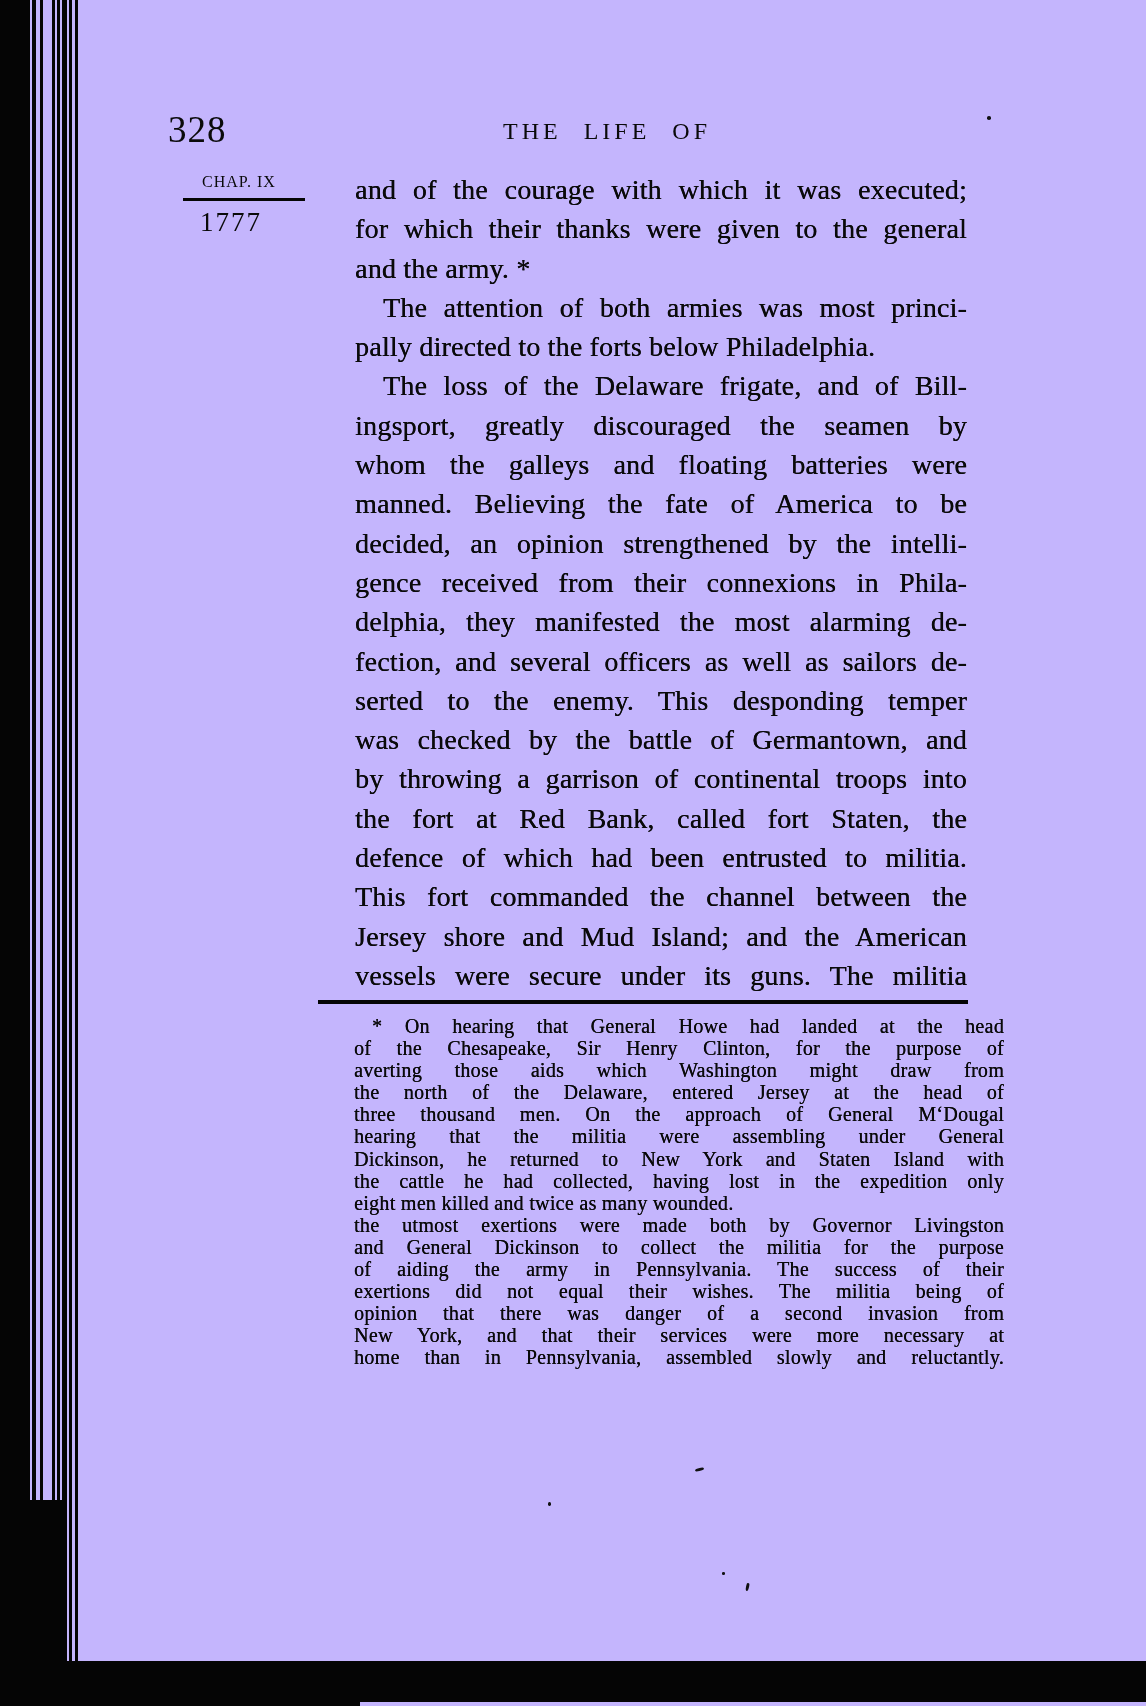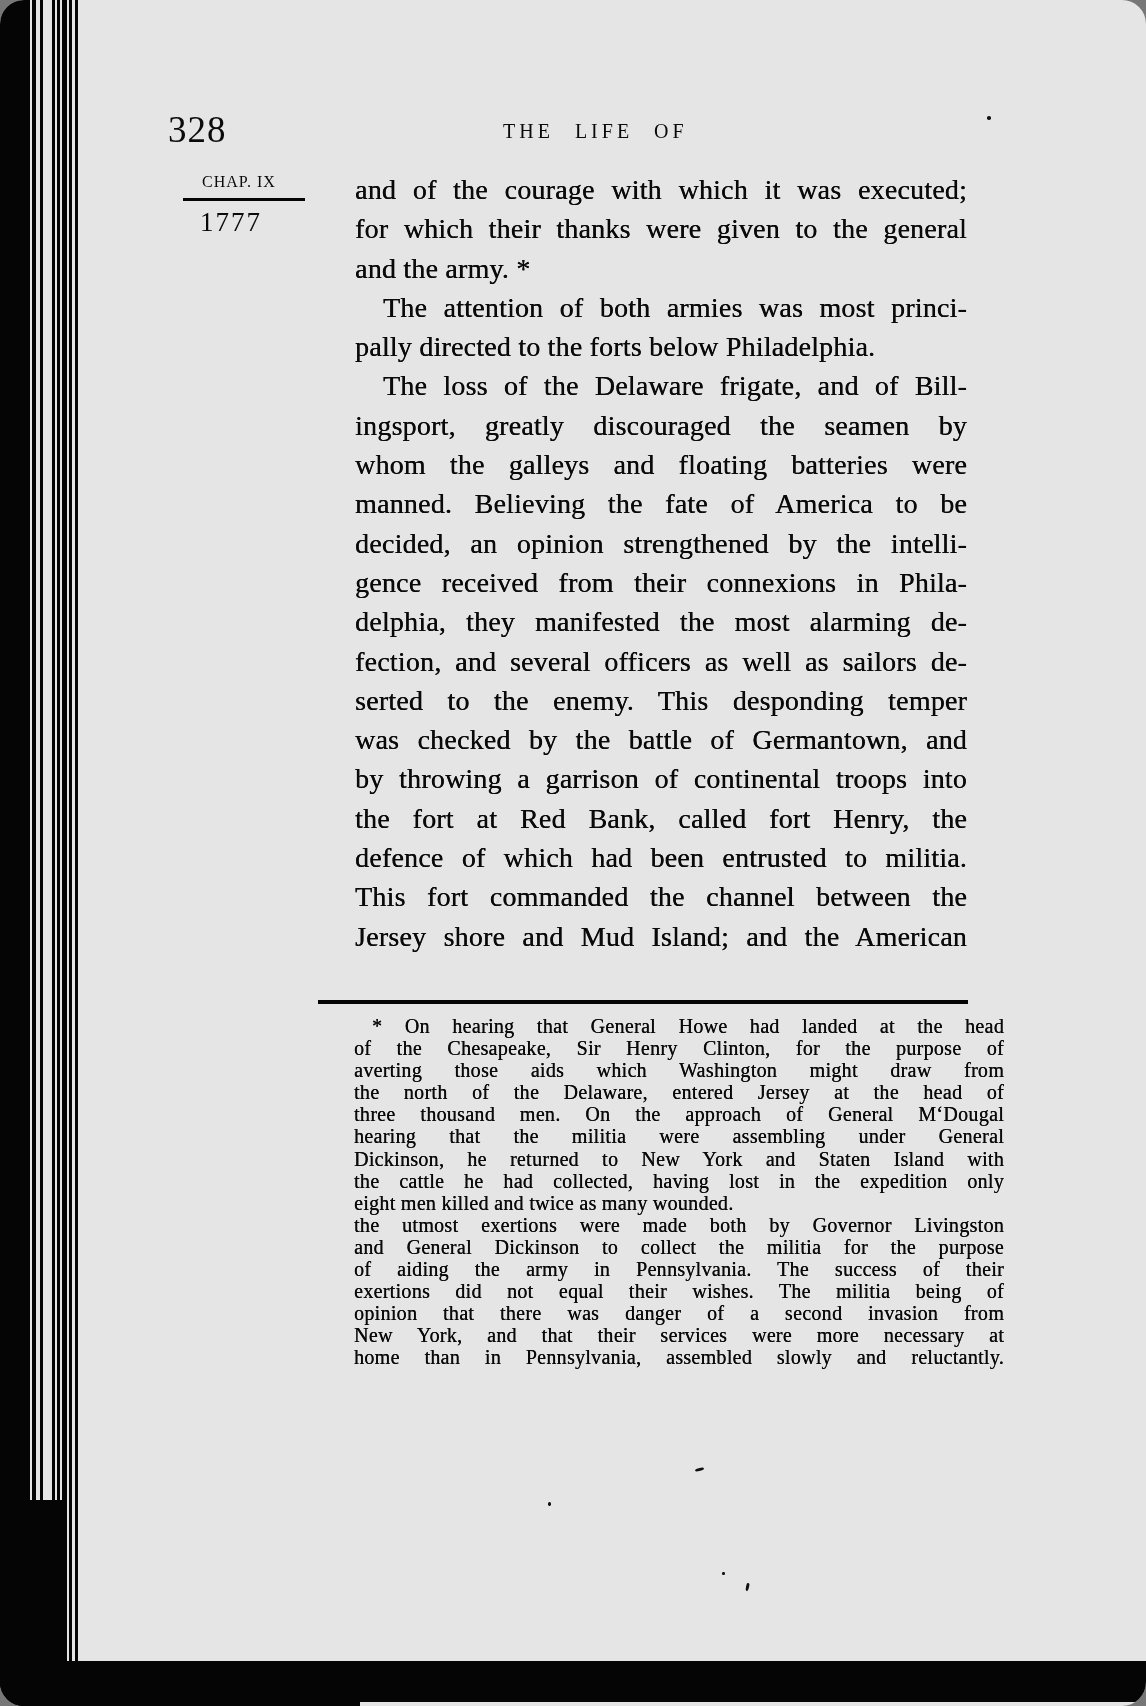--- a/index.html
+++ b/index.html
@@ -1,23 +1,22 @@
 <!DOCTYPE html>
 <html><head>
 <meta charset="utf-8">
 <style>
   html, body { margin: 0; padding: 0; background: #777; }
   .page {
     position: relative;
     width: 1146px; height: 1706px;
-    background: #e5e5e5;
+    background: #c4b5fd;
     overflow: hidden;
     font-family: "Liberation Serif", serif;
     color: #0a0a0a;
-    border-radius: 24px;
   }
   .page * { box-sizing: border-box; }
 
   
   .ink { background: #050505; position: absolute; }
   .gutter-band   { left: 0;  top: 0;     width: 30px;  height: 1706px; }
   .stripe        { top: 0; height: 1706px; }
   .s1 { left: 32px; width: 4px; }
   .s2 { left: 40px; width: 3px; }
   .s3 { left: 52px; width: 3px; }
@@ -35,21 +34,21 @@
   .speck-d { left: 722px; top: 1572px; width: 3px; height: 3px; }
   .speck-e { left: 746px; top: 1583px; width: 3px; height: 8px; border-radius: 40% 40% 60% 60%; transform: rotate(12deg); }
 
   
   .page-number {
     position: absolute; left: 168px; top: 110px;
     font-size: 37px; line-height: 40px; letter-spacing: 1px;
   }
   .running-header {
     position: absolute; left: 503px; top: 117px;
-    font-size: 20px; line-height: 28px;
+    font-size: 24px; line-height: 28px;
     letter-spacing: 4px; word-spacing: 12px;
     white-space: nowrap;
   }
 
   
   .chapter-note {
     position: absolute; left: 202px; top: 170px;
     font-size: 16px; line-height: 24px; letter-spacing: 1px;
     white-space: nowrap;
   }
@@ -118,24 +117,25 @@
       <div class="line">ingsport, greatly discouraged the seamen by</div>
       <div class="line">whom the galleys and floating batteries were</div>
       <div class="line">manned. Believing the fate of America to be</div>
       <div class="line">decided, an opinion strengthened by the intelli-</div>
       <div class="line">gence received from their connexions in Phila-</div>
       <div class="line">delphia, they manifested the most alarming de-</div>
       <div class="line">fection, and several officers as well as sailors de-</div>
       <div class="line">serted to the enemy. This desponding temper</div>
       <div class="line">was checked by the battle of Germantown, and</div>
       <div class="line">by throwing a garrison of continental troops into</div>
-      <div class="line">the fort at Red Bank, called fort Henry, the</div>
+      <div class="line">the fort at Red Bank, called fort Staten, the</div>
       <div class="line">defence of which had been entrusted to militia.</div>
       <div class="line">This fort commanded the channel between the</div>
       <div class="line">Jersey shore and Mud Island; and the American</div>
+      <div class="line">vessels were secure under its guns. The militia</div>
     </div>
 
   <div class="ink footnote-rule"></div>
   <div class="footnote-text" id="footnote-lines">
       <div class="line indent">* On hearing that General Howe had landed at the head</div>
       <div class="line">of the Chesapeake, Sir Henry Clinton, for the purpose of</div>
       <div class="line">averting those aids which Washington might draw from</div>
       <div class="line">the north of the Delaware, entered Jersey at the head of</div>
       <div class="line">three thousand men. On the approach of General M‘Dougal</div>
       <div class="line">hearing that the militia were assembling under General</div>

